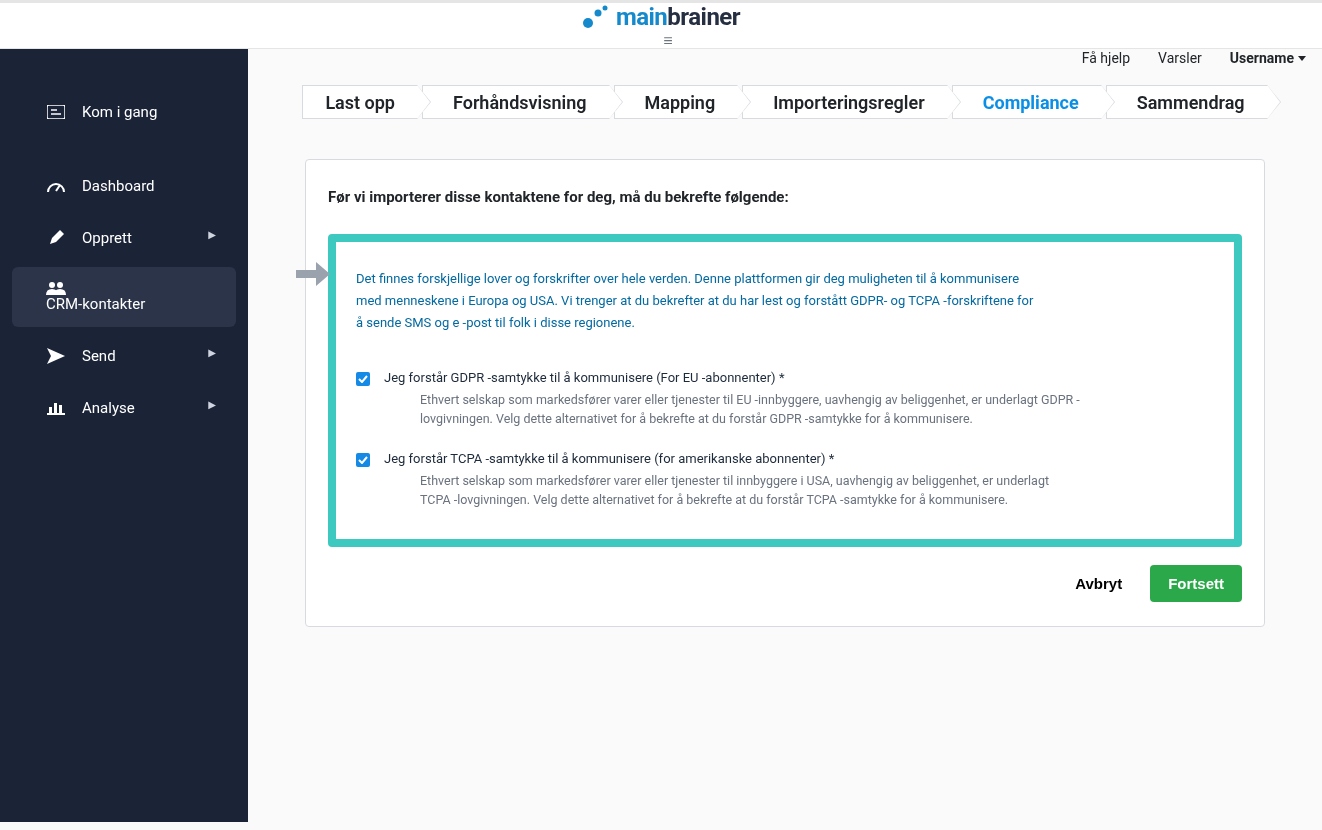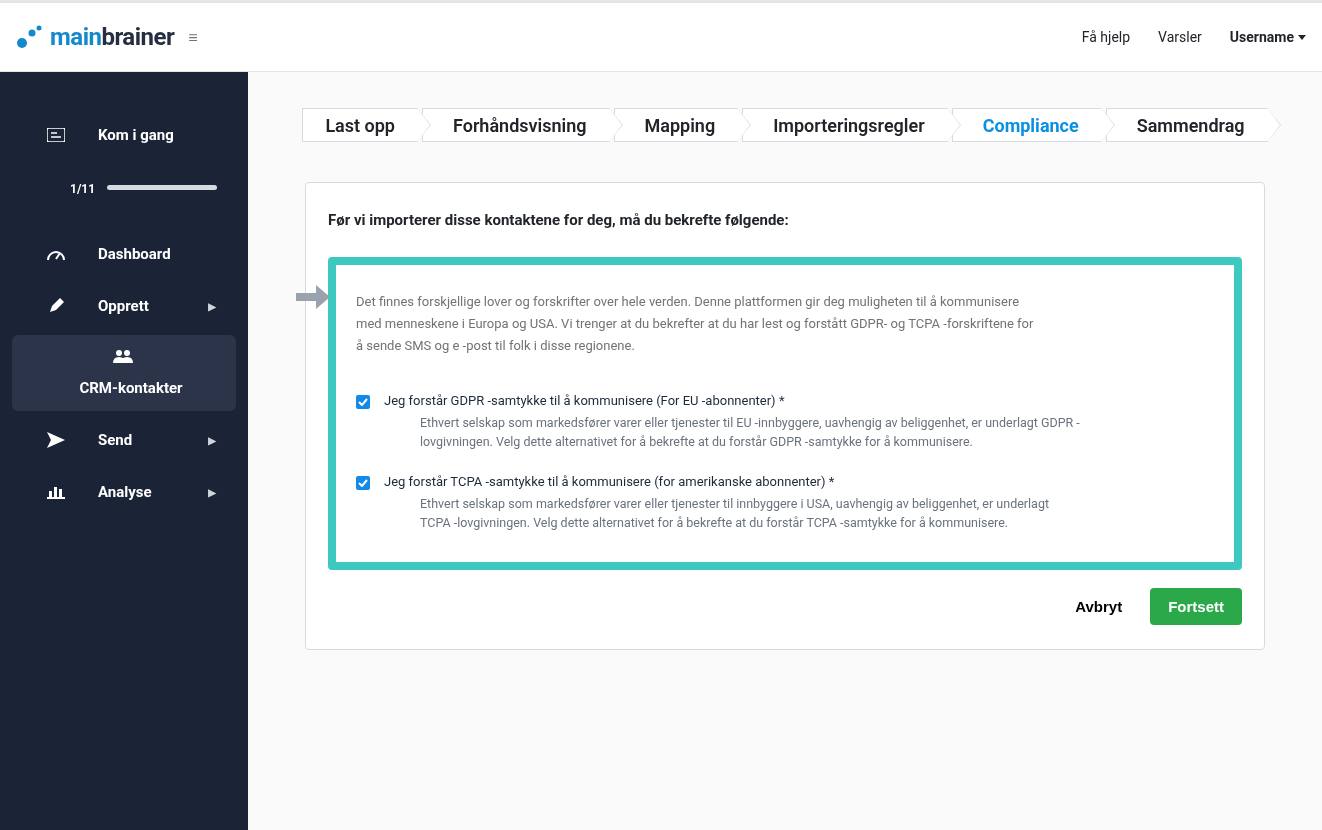--- a/index.html
+++ b/index.html
@@ -1,37 +1,37 @@
 <!DOCTYPE html>
 <html><head>
 <meta charset="utf-8">
 <style>
 * { box-sizing: border-box; margin: 0; padding: 0; }
 body { font-family: -apple-system, BlinkMacSystemFont, "Segoe UI", Roboto, Arial, sans-serif; color: #212529; background: #fafafa; width: 1322px; height: 830px; overflow: hidden; }
 
 
-.header { height: 72px; background: #fff; border-top: 3px solid #e5e5e5; border-bottom: 1px solid #e5e5e5; display: flex; align-items: center; padding: 0 16px; }
+.header { height: 49px; background: #fff; border-top: 3px solid #e5e5e5; border-bottom: 1px solid #e5e5e5; display: flex; align-items: center; padding: 0 16px; flex-direction: column; }
 .logo-area { display: flex; align-items: center; gap: 6px; }
 .logo-dots svg { display: block; }
 .logo-text { font-size: 24px; font-weight: 700; letter-spacing: -0.5px; }
 .logo-main { color: #1489cc; }
 .logo-brainer { color: #262f42; }
 .hamburger { margin-left: 14px; color: #6c757d; font-size: 16px; cursor: pointer; }
 .header-right { margin-left: auto; display: flex; align-items: center; gap: 28px; font-size: 14px; color: #212529; }
 .header-link { cursor: pointer; }
 .username { font-weight: 700; display: flex; align-items: center; gap: 4px; cursor: pointer; }
 .caret-down { width: 0; height: 0; border-left: 4px solid transparent; border-right: 4px solid transparent; border-top: 5px solid #212529; }
 
 
 .layout { display: flex; height: calc(100% - 57px); }
 .sidebar { width: 248px; background: #1b2337; color: #fff; padding-top: 40px; flex-shrink: 0; }
 .content { flex: 1; padding: 36px 40px; overflow: auto; position: relative; }
 
 
-.nav-item { display: flex; align-items: center; padding: 14px 20px 14px 34px; font-size: 15px; font-weight: 700; cursor: pointer; position: relative; border-radius: 6px; margin: 0 12px 6px 12px; gap: 16px; }
+.nav-item { display: flex; padding: 14px 20px 14px 34px; font-size: 15px; font-weight: 400; cursor: pointer; position: relative; border-radius: 6px; margin: 0 12px 6px 12px; }
 .nav-item:first-of-type { margin-bottom: 28px; }
 .nav-item.active { background: #2b3449; flex-direction: column; }
 .nav-icon { width: 20px; margin-right: 16px; display: inline-flex; justify-content: center; align-items: center; }
 .nav-chevron { margin-left: auto; font-size: 10px; color: #cfd4df; }
 .progress-wrap { padding-left: 70px; margin-top: -8px; margin-bottom: 34px; }
 .progress-label { font-size: 12px; font-weight: 700; color: #fff; margin-right: 8px; }
 .progress-bar { display: inline-block; vertical-align: middle; width: 110px; height: 5px; background: #d6dbe2; border-radius: 3px; overflow: hidden; position: relative; top: -1px; }
 .progress-fill { height: 100%; background: #28a745; width: 9%; }
 
 
@@ -42,21 +42,21 @@
 .step:first-child { padding-left: 22px; }
 .step.active { color: #0a8fe6; font-weight: 700; }
 
 
 .panel { background: #fff; border: 1px solid #d7dbe0; border-radius: 4px; padding: 28px 22px 24px 22px; max-width: 960px; margin: 0 auto; }
 .panel-title { font-size: 15px; font-weight: 700; margin-bottom: 28px; }
 
 .highlight-box { border: 8px solid #3ec9c0; border-radius: 4px; padding: 26px 20px 30px 20px; position: relative; }
 .arrow-callout { position: absolute; left: -40px; top: 20px; }
 
-.intro-text { font-size: 13px; color: #737373; line-height: 1.7; max-width: 680px; margin-bottom: 36px; }
+.intro-text { font-size: 13px; color: #0369a1; line-height: 1.7; max-width: 680px; margin-bottom: 36px; }
 
 .check-item { display: flex; align-items: flex-start; gap: 14px; margin-bottom: 22px; }
 .checkbox-sq { width: 14px; height: 14px; background: #1489e6; border-radius: 2px; margin-top: 2px; flex-shrink: 0; display: flex; align-items: center; justify-content: center; cursor: pointer; }
 .checkbox-sq svg { display: block; }
 .check-body { flex: 1; }
 .check-label { font-size: 13px; color: #1d2a3a; font-weight: 400; }
 .check-desc { font-size: 12.5px; color: #6a727e; margin-top: 6px; line-height: 1.5; max-width: 660px; margin-left: 36px; }
 
 .panel-footer { display: flex; justify-content: flex-end; gap: 18px; margin-top: 18px; align-items: center; }
 .btn-cancel { background: transparent; border: none; font-size: 15px; font-weight: 700; cursor: pointer; padding: 8px 10px; }
@@ -95,24 +95,20 @@
     <div class="nav-item">
       <span class="nav-icon">
         <svg width="18" height="14" viewBox="0 0 18 14">
             <rect x="0" y="0" width="18" height="14" rx="2" fill="none" stroke="#fff" stroke-width="1.5"></rect>
             <line x1="4" y1="5" x2="10" y2="5" stroke="#fff" stroke-width="1.5"></line>
             <line x1="4" y1="9" x2="14" y2="9" stroke="#fff" stroke-width="1.5"></line>
           </svg>
       </span>
       <span>Kom i gang</span>
     </div>
-    <div class="progress-wrap">
-      <span class="progress-label">1/11</span>
-      <span class="progress-bar"><span class="progress-fill"></span></span>
-    </div>
 
     <div class="nav-item">
       <span class="nav-icon">
         <svg width="18" height="14" viewBox="0 0 18 14">
             <path d="M1 13 A8 8 0 0 1 17 13" fill="none" stroke="#fff" stroke-width="2"></path>
             <line x1="9" y1="12" x2="13" y2="6" stroke="#fff" stroke-width="2"></line>
           </svg>
       </span>
       <span>Dashboard</span>
     </div>

